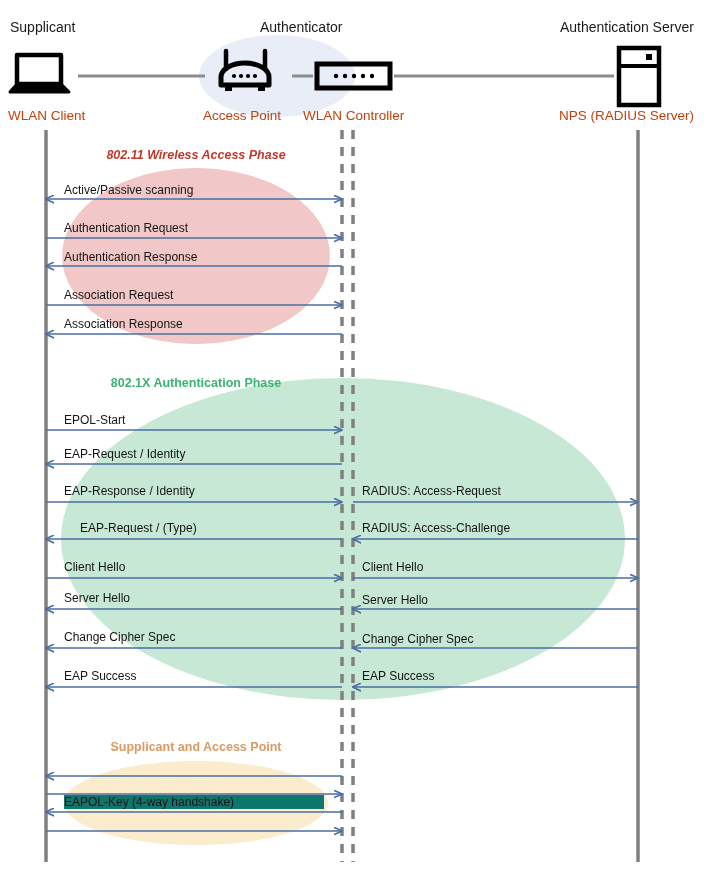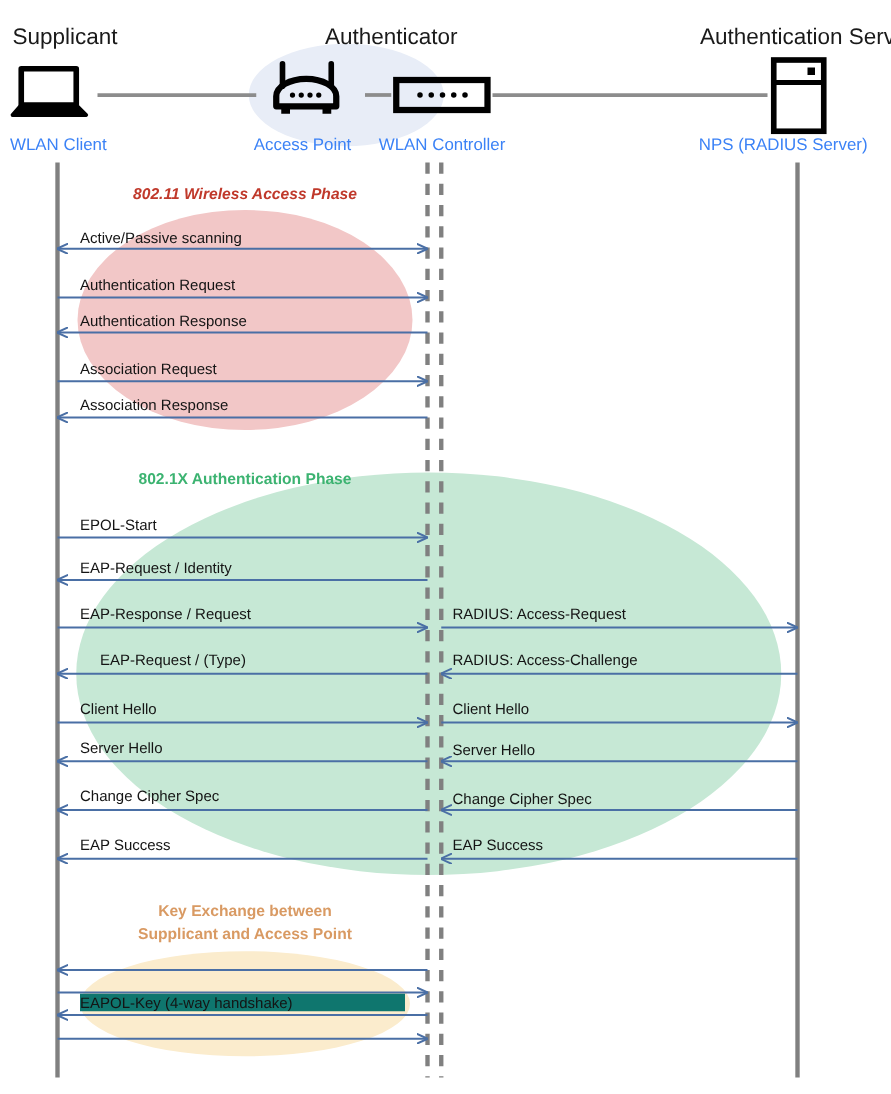--- a/index.html
+++ b/index.html
@@ -1,21 +1,21 @@
 <!DOCTYPE html>
 <html><head>
 <meta charset="utf-8">
 <style>
   html,body{margin:0;padding:0;background:#ffffff;}
   body{font-family:"Liberation Sans","DejaVu Sans",sans-serif;}
   #stage{position:relative;width:713px;height:875px;background:#ffffff;overflow:hidden;}
   #diagram{position:absolute;left:0;top:0;width:713px;height:875px;}
   .ov{position:absolute;}
-  .hdr-top{font-size:18px;color:#1a1a1a;white-space:nowrap;}
-  .hdr-bot{font-size:13.5px;color:#3b82f6;white-space:nowrap;}
+  .hdr-top{font-size:14px;color:#1a1a1a;white-space:nowrap;}
+  .hdr-bot{font-size:13.5px;color:#c2410c;white-space:nowrap;}
   .phase{font-size:12.5px;font-weight:bold;white-space:nowrap;text-align:center;line-height:17px;}
   .msg{font-size:12px;color:#141414;white-space:nowrap;text-align:left;}
 </style>
 </head>
 <body>
 
 <div id="stage">
 
   <svg id="diagram" viewBox="0 0 713 875">
     <defs>
@@ -111,32 +111,31 @@
   <div class="ov hdr-top" style="left:260px;top:19px;">Authenticator</div>
   <div class="ov hdr-top" style="left:560px;top:19px;">Authentication Server</div>
 
   <div class="ov hdr-bot" style="left:8px;top:108px;">WLAN Client</div>
   <div class="ov hdr-bot" style="left:203px;top:108px;">Access Point</div>
   <div class="ov hdr-bot" style="left:303px;top:108px;">WLAN Controller</div>
   <div class="ov hdr-bot" style="left:559px;top:108px;">NPS (RADIUS Server)</div>
 
   <div class="ov phase" style="left:62px;top:147px;width:268px;color:#c0392b;font-style:italic;">802.11 Wireless Access Phase</div>
   <div class="ov phase" style="left:62px;top:375px;width:268px;color:#3cb371;">802.1X Authentication Phase</div>
-  <div class="ov phase" style="left:62px;top:721px;width:268px;color:#d99a63;">Key Exchange between</div>
   <div class="ov phase" style="left:62px;top:739px;width:268px;color:#d99a63;">Supplicant and Access Point</div>
 
   <div class="ov msg" style="left:64px;top:183px;width:260px;">Active/Passive scanning</div>
   <div class="ov msg" style="left:64px;top:221px;width:260px;">Authentication Request</div>
   <div class="ov msg" style="left:64px;top:250px;width:260px;">Authentication Response</div>
   <div class="ov msg" style="left:64px;top:288px;width:260px;">Association Request</div>
   <div class="ov msg" style="left:64px;top:317px;width:260px;">Association Response</div>
 
   <div class="ov msg" style="left:64px;top:413px;width:260px;">EPOL-Start</div>
   <div class="ov msg" style="left:64px;top:447px;width:260px;">EAP-Request / Identity</div>
-  <div class="ov msg" style="left:64px;top:484px;width:260px;">EAP-Response / Request</div>
+  <div class="ov msg" style="left:64px;top:484px;width:260px;">EAP-Response / Identity</div>
   <div class="ov msg" style="left:362px;top:484px;width:272px;">RADIUS: Access-Request</div>
   <div class="ov msg" style="left:80px;top:521px;width:260px;">EAP-Request / (Type)</div>
   <div class="ov msg" style="left:362px;top:521px;width:272px;">RADIUS: Access-Challenge</div>
   <div class="ov msg" style="left:64px;top:560px;width:260px;">Client Hello</div>
   <div class="ov msg" style="left:362px;top:560px;width:272px;">Client Hello</div>
   <div class="ov msg" style="left:64px;top:591px;width:260px;">Server Hello</div>
   <div class="ov msg" style="left:362px;top:593px;width:272px;">Server Hello</div>
   <div class="ov msg" style="left:64px;top:630px;width:260px;">Change Cipher Spec</div>
   <div class="ov msg" style="left:362px;top:632px;width:272px;">Change Cipher Spec</div>
   <div class="ov msg" style="left:64px;top:669px;width:260px;">EAP Success</div>

